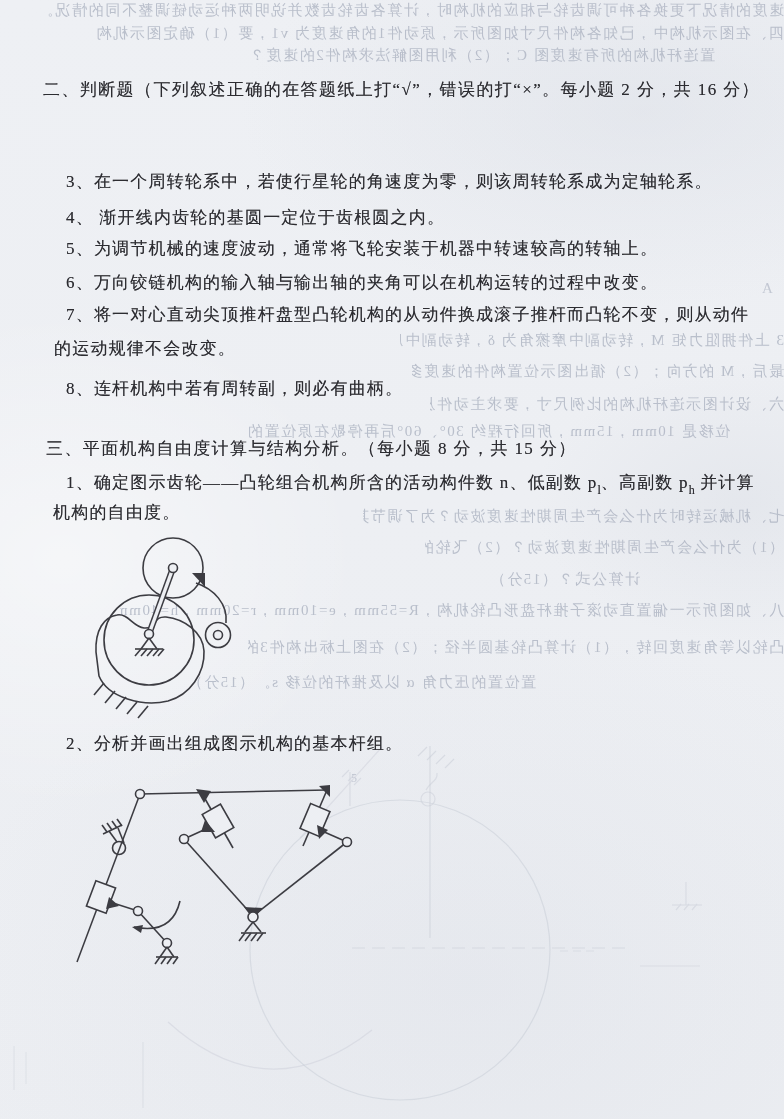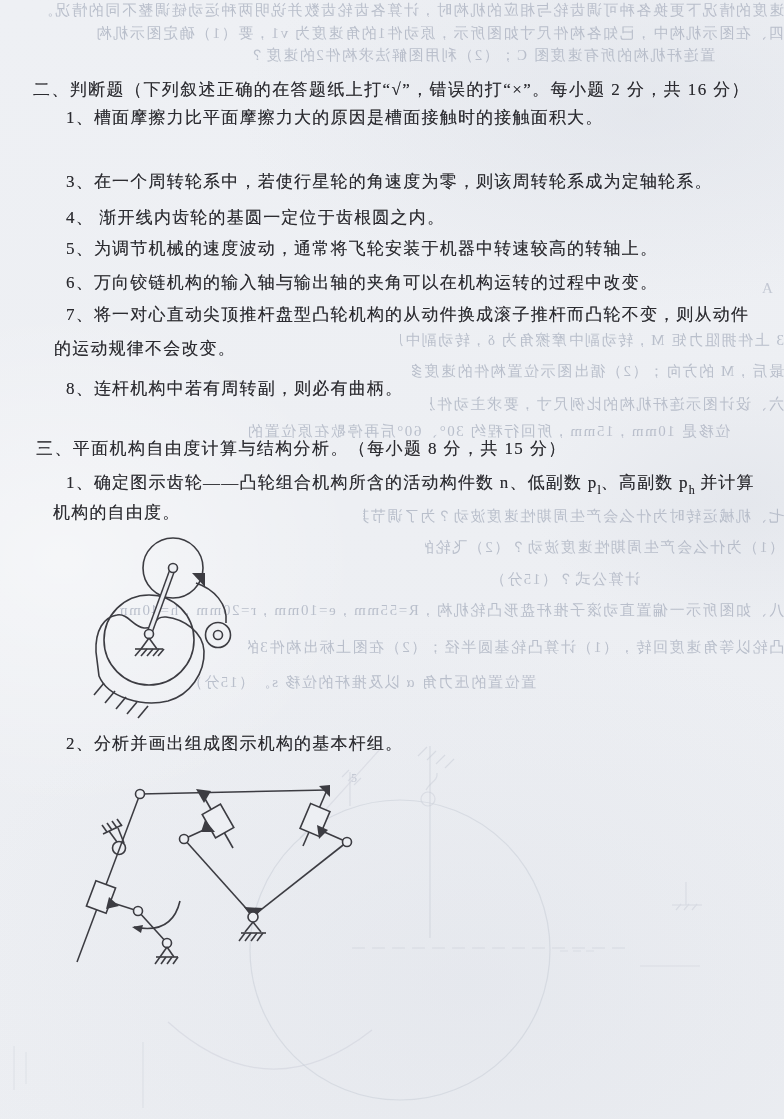--- a/index.html
+++ b/index.html
@@ -8,21 +8,21 @@
     background:
       radial-gradient(ellipse 620px 300px at 82% 10%, rgba(206,211,221,.30), transparent 65%),
       radial-gradient(ellipse 500px 420px at 8% 50%, rgba(255,255,255,.45), transparent 60%),
       radial-gradient(ellipse 760px 520px at 60% 88%, rgba(205,210,221,.22), transparent 70%),
       radial-gradient(ellipse 300px 200px at 95% 45%, rgba(203,208,218,.25), transparent 70%),
       linear-gradient(173deg,#eef0f4 0%,#edeff3 45%,#eceef2 100%);
     font-family:"Liberation Serif","DejaVu Serif",serif;
   }
   .tl{position:absolute;white-space:nowrap;font-size:17px;line-height:22px;
       color:#2c2c31;letter-spacing:1.2px;text-shadow:0 0 .4px rgba(44,44,49,.55);}
-  .hd{letter-spacing:1.4px;}
+  .hd{letter-spacing:1.4px;margin-left:10px;}
   sub{font-size:12px;letter-spacing:0;position:relative;top:2px;}
   .bt{position:absolute;white-space:nowrap;overflow:hidden;font-size:15px;line-height:19px;
       color:#b4bac7;letter-spacing:1.6px;transform:scaleX(-1);filter:blur(.6px);opacity:.9;}
   .mark{position:absolute;color:#c3c8d3;filter:blur(.4px);font-size:15px;}
   svg{position:absolute;overflow:visible;}
   .fig line,.fig path,.fig circle,.fig rect,.fig polyline{stroke:#3c3c42;stroke-width:1.6;fill:none;}
   .fig .fill{fill:#3c3c42;stroke:none;}
   .fig .pin{fill:#edeff3;}
   .fig .blk{fill:#edeff3;}
   .fig .papercore{stroke:#edeff3;stroke-width:3.4;}
@@ -80,21 +80,20 @@
       <line x1="692" y1="910" x2="697" y2="904"></line>
     </g>
     <line x1="640" y1="966" x2="700" y2="966" opacity=".45"></line>
     <line x1="560" y1="951" x2="594" y2="951" stroke-dasharray="8 5" opacity=".45"></line>
     <line x1="143" y1="1042" x2="143" y2="1108" opacity=".4"></line>
     <line x1="14" y1="1046" x2="14" y2="1090" opacity=".35"></line>
     <line x1="26" y1="1052" x2="26" y2="1084" opacity=".3"></line>
   </svg>
 
   <div class="tl hd" style="left:33px;top:79px">二、判断题（下列叙述正确的在答题纸上打“√”，错误的打“×”。每小题 2 分，共 16 分）</div>
-  <div class="tl" style="left:66px;top:107px">1、槽面摩擦力比平面摩擦力大的原因是槽面接触时的接触面积大。</div>
   <div class="tl" style="left:66px;top:171px">3、在一个周转轮系中，若使行星轮的角速度为零，则该周转轮系成为定轴轮系。</div>
   <div class="tl" style="left:66px;top:207px">4、 渐开线内齿轮的基圆一定位于齿根圆之内。</div>
   <div class="tl" style="left:66px;top:238px">5、为调节机械的速度波动，通常将飞轮安装于机器中转速较高的转轴上。</div>
   <div class="tl" style="left:66px;top:272px">6、万向铰链机构的输入轴与输出轴的夹角可以在机构运转的过程中改变。</div>
   <div class="tl" style="left:66px;top:304px">7、将一对心直动尖顶推杆盘型凸轮机构的从动件换成滚子推杆而凸轮不变，则从动件</div>
   <div class="tl" style="left:54px;top:338px">的运动规律不会改变。</div>
   <div class="tl" style="left:66px;top:378px">8、连杆机构中若有周转副，则必有曲柄。</div>
 
   <div class="tl hd" style="left:36px;top:438px">三、平面机构自由度计算与结构分析。（每小题 8 分，共 15 分）</div>
   <div class="tl" style="left:66px;top:472px"><span>1、确定图示齿轮——凸轮组合机构所含的活动构件数 n、低副数 p</span><sub>l</sub><span>、高副数 p</span><sub>h</sub><span> 并计算</span></div>

